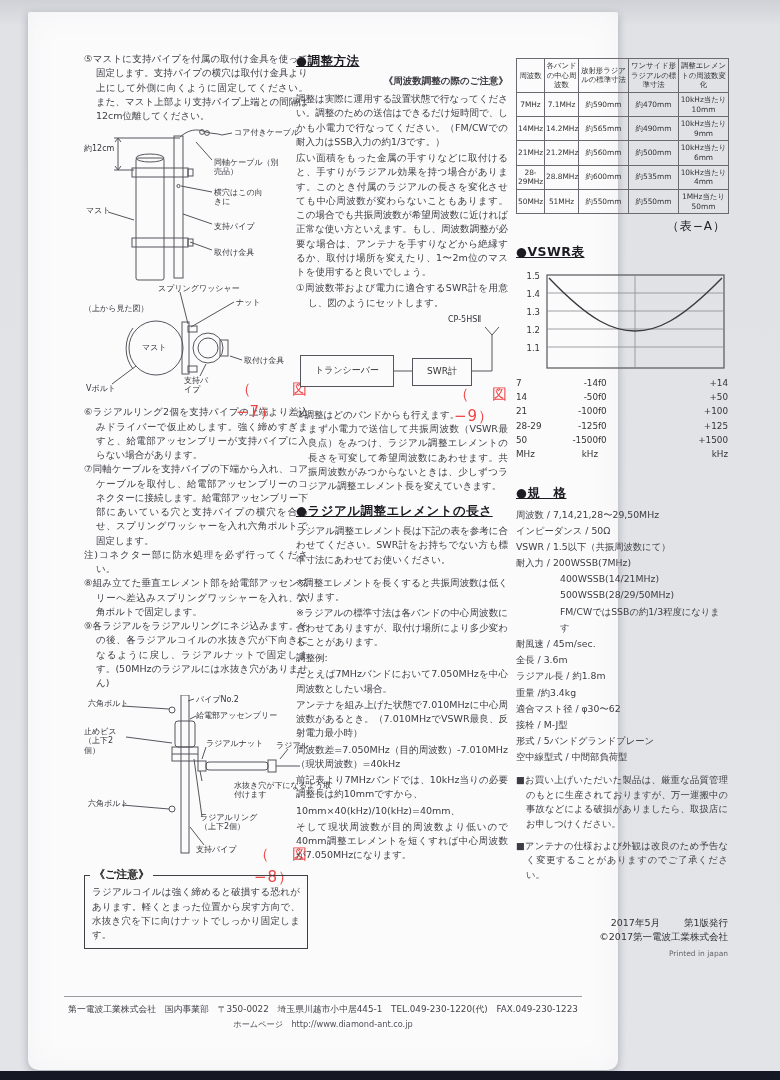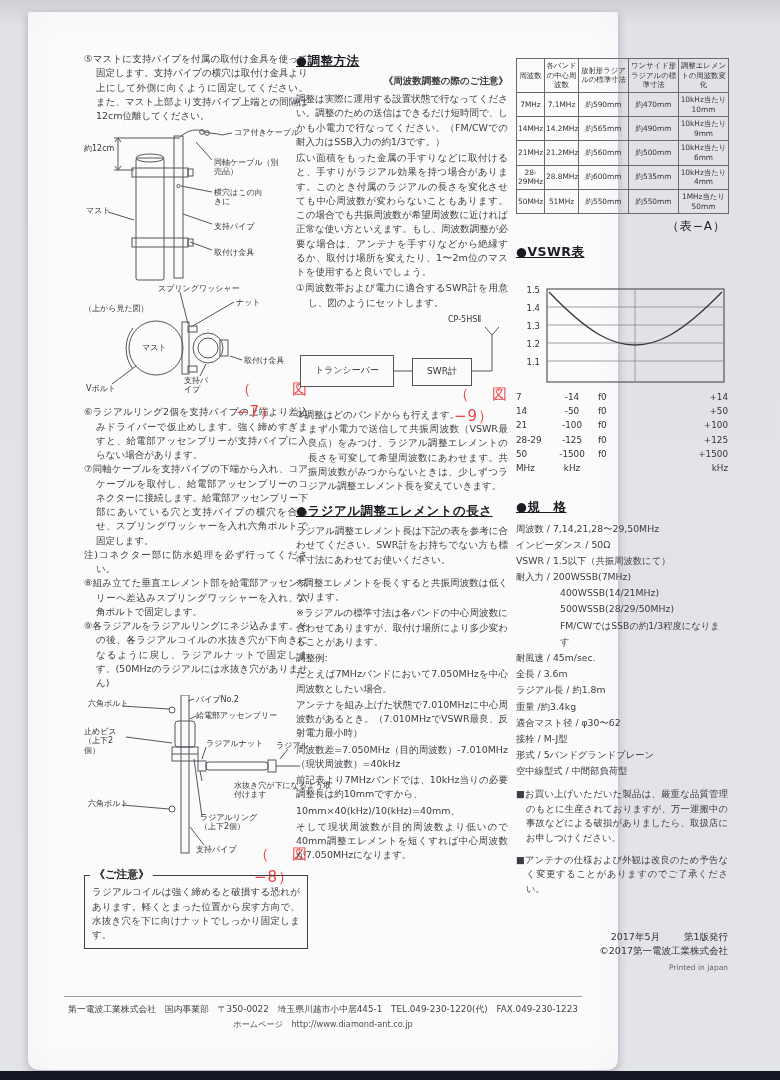--- a/index.html
+++ b/index.html
@@ -30,26 +30,26 @@
   .figcap{position:absolute;font-size:15px;color:#ef4444;letter-spacing:1px;}
   .cbox{border:1.6px solid #3f3f46;padding:9px 7px 6px 7px;position:relative;margin-top:12px;text-align:justify;}
   .cbox .ct{position:absolute;top:-9px;left:5px;background:#fbfbfc;padding:0 4px;font-weight:bold;font-size:11px;color:#222;}
   .dbox{border:1px solid #55555c;display:flex;align-items:center;justify-content:center;font-size:9px;color:#333;background:#fbfbfc;position:absolute;}
   
   table.ta{border-collapse:collapse;width:100%;font-size:7.4px;color:#333;table-layout:fixed;text-align:center;}
   table.ta th,table.ta td{border:1px solid #6a6a70;padding:2px 1px;line-height:1.3;font-weight:normal;vertical-align:middle;}
   table.ta th{font-size:7.4px;}
   .tacap{text-align:right;font-size:12px;color:#222;margin:3px 2px 8px 0;letter-spacing:1px;}
   
-  .vswr{position:relative;height:196px;margin-top:24px;}
+  .vswr{position:relative;height:196px;margin-top:10px;}
   .vswr .ytick{position:absolute;font-size:8.5px;color:#333;width:24px;text-align:right;}
   .vswr .plot{position:absolute;left:30px;top:2px;}
   .offrow{display:flex;font-size:8.8px;line-height:1.62;color:#333;}
   .offrow .b{width:30px;text-align:left;}
-  .offrow .l{width:52px;text-align:center;}
+  .offrow .l{width:52px;text-align:right;}
   .offrow .c{flex:1;}
   .offrow .r{width:48px;text-align:right;}
   .offsets{position:absolute;left:0;top:104px;width:212px;}
   
   .specs{font-size:9.3px;line-height:1.74;text-align:left;margin-top:4px;}
   .specs .ind{padding-left:44px;}
   .note{font-size:9.3px;line-height:1.55;padding-left:10px;text-indent:-10px;margin-top:8px;}
   .dateblk{margin-top:34px;text-align:right;font-size:9.5px;color:#333;}
   .dateblk .row1{display:flex;justify-content:flex-end;gap:24px;}
   .printed{font-size:7.5px;color:#666;margin-top:3px;}

